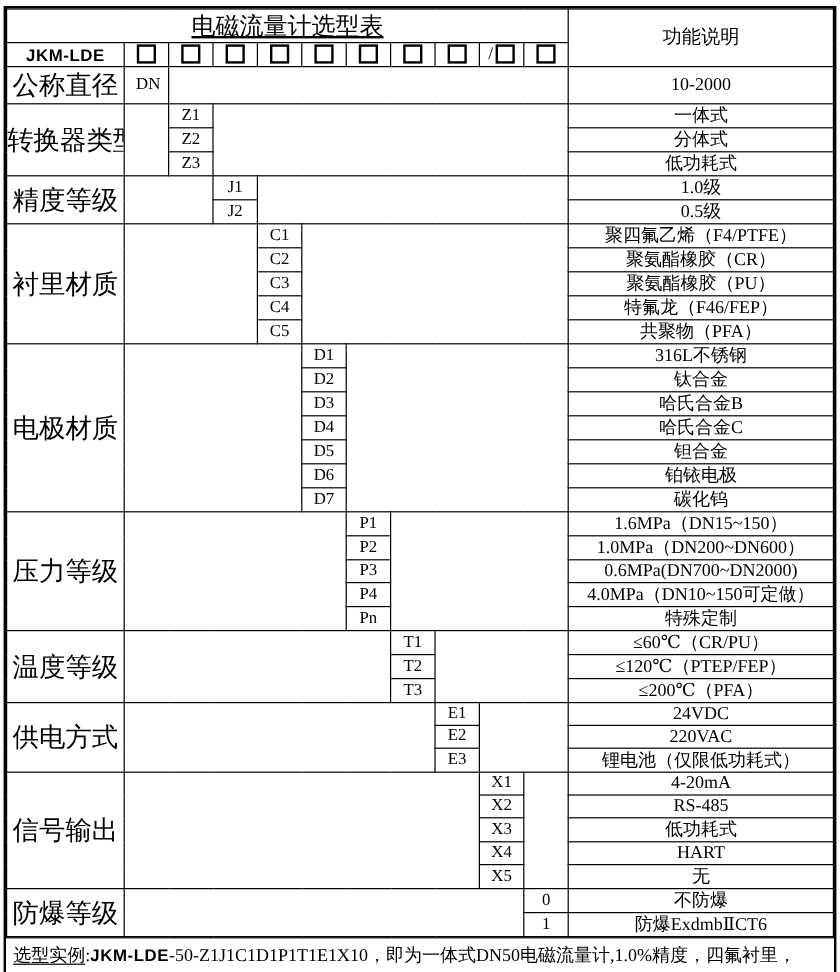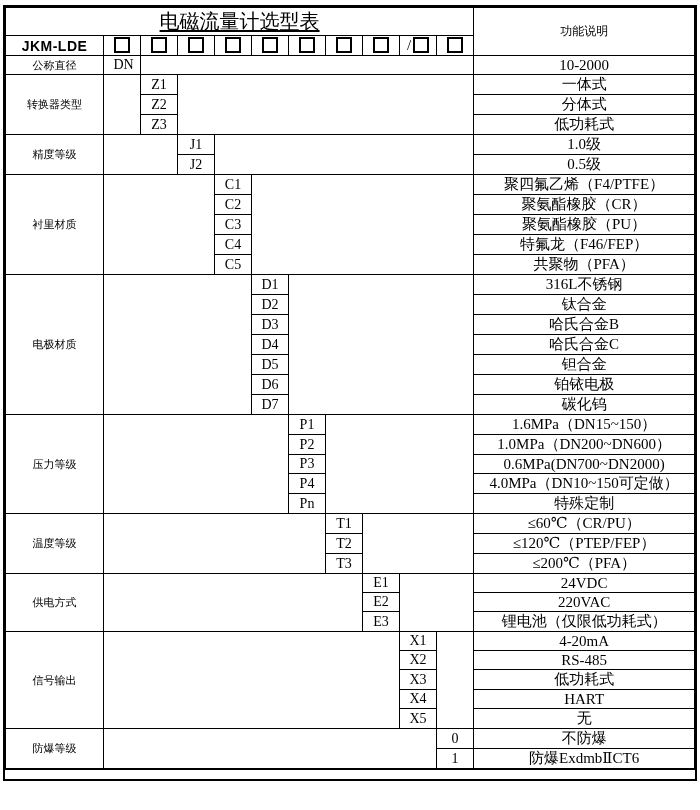--- a/index.html
+++ b/index.html
@@ -26,28 +26,28 @@
     padding:0;
     text-align:center;
     vertical-align:middle;
     overflow:hidden;
     white-space:nowrap;
   }
   tr{height:19px;}
   tr.hdr{height:20px;}
   .title-cell{font-size:20px;}
   .title-cell .u{text-decoration:underline;text-underline-offset:2px;}
-  .func-header{font-size:12px;}
+  .func-header{font-size:16px;}
   .model-cell,.model-font{
     font-family:"Liberation Sans","DejaVu Sans",sans-serif;
     font-weight:bold;
     font-size:14px;
     letter-spacing:0.5px;
   }
-  .label-cell{font-size:11px;}
+  .label-cell{font-size:22px;}
   .code-cell{font-size:14px;font-family:"Liberation Serif","DejaVu Serif",serif;}
   .code-cell.dn{text-align:center;padding-left:3px;}
   .desc-cell{font-size:15px;}
   .empty-cell{background:#fff;}
   .cbox{
     display:inline-block;
     width:12px;height:12px;
     border:2px solid #000;
     vertical-align:middle;
     background:#fff;
@@ -270,15 +270,16 @@
           <td class="desc-cell">不防爆</td>
         </tr>
         <tr>
           <td class="code-cell">1</td>
           <td class="desc-cell">防爆ExdmbⅡCT6</td>
         </tr>
       </tbody>
   </table>
 
   <div class="example-block">
+    <div class="ex-line1"><span class="ex-underline">选型实例</span><span>:</span><span class="model-font">JKM-LDE</span><span>-50-Z1J1C1D1P1T1E1X10，即为一体式DN50电磁流量计,1.0%精度，四氟衬里，</span></div>
   </div>
 
 </div>
 
 </body></html>

